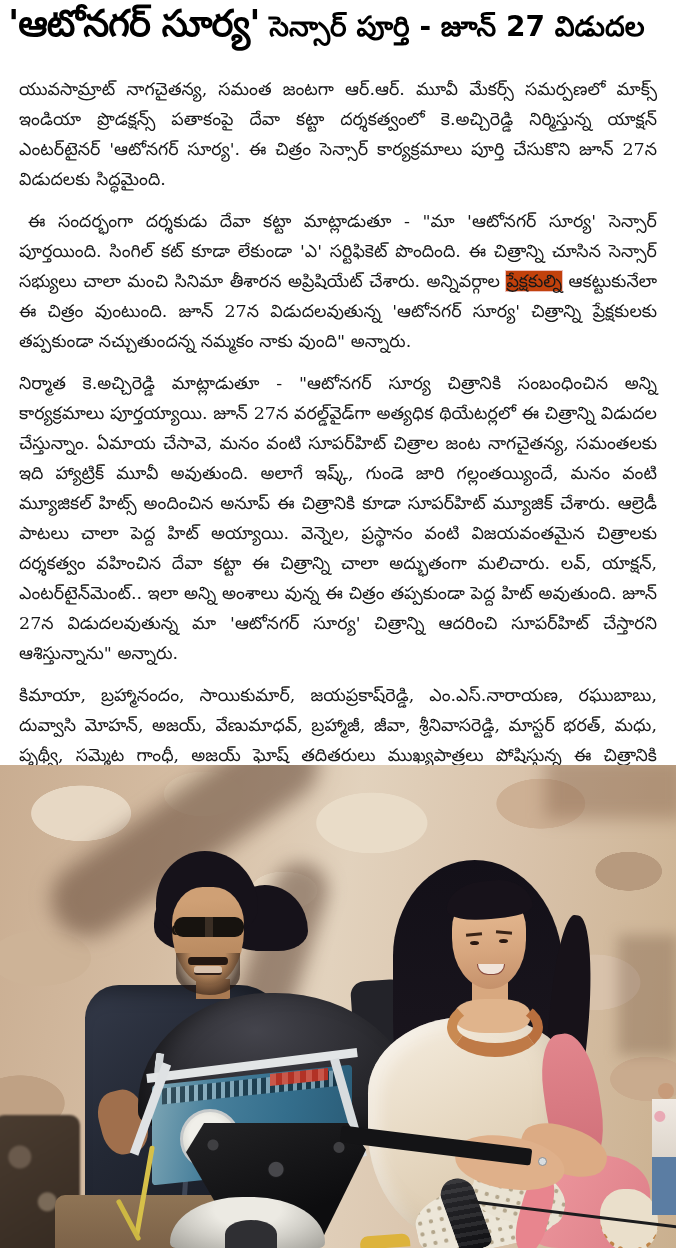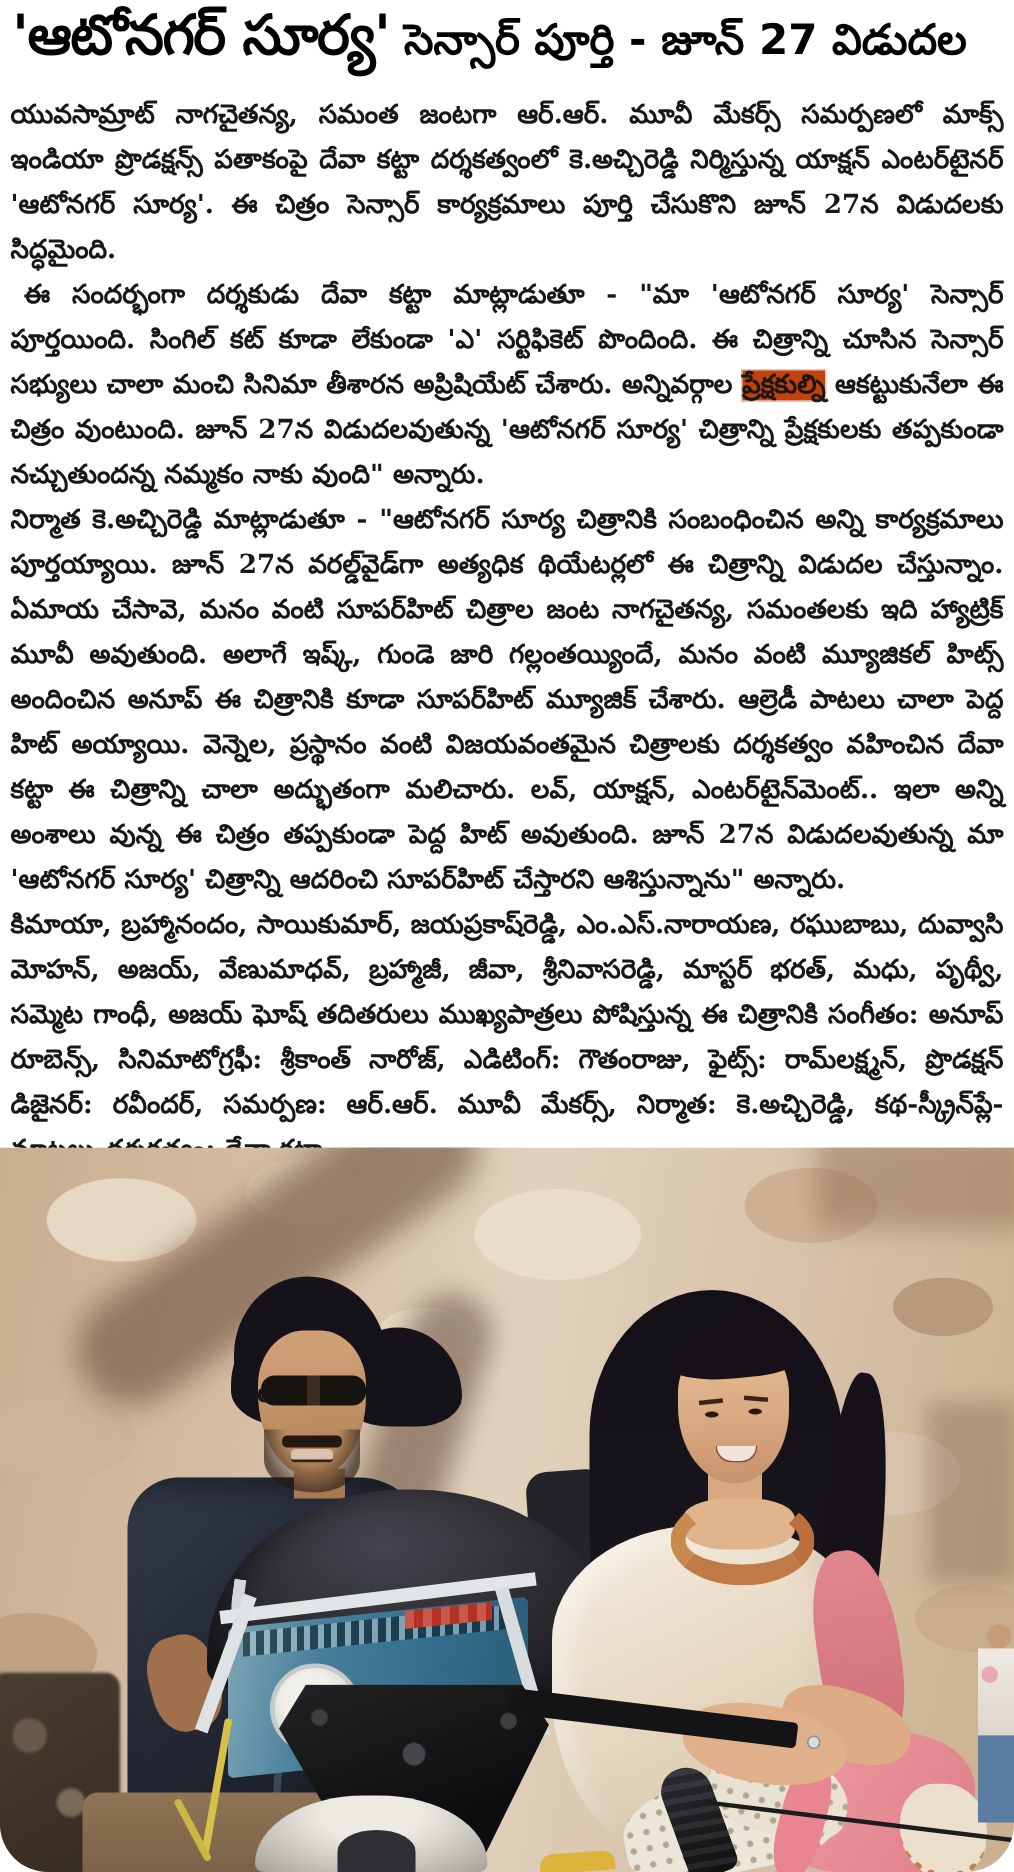--- a/index.html
+++ b/index.html
@@ -1,28 +1,28 @@
 <!DOCTYPE html>
 <html><head>
 <meta charset="utf-8">
 <style>
   html,body{margin:0;padding:0;background:#fff;}
   #page{position:relative;width:676px;height:1248px;background:#ffffff;overflow:hidden;
-        font-family:"DejaVu Serif",serif;color:#141414;border-radius:32px;}
+        font-family:"DejaVu Serif",serif;color:#141414;}
 
   
   #headline{position:absolute;top:2px;left:8px;right:8px;white-space:nowrap;
             font-family:"DejaVu Sans",sans-serif;color:#000;}
   .hl-title{font-size:37px;font-weight:800;letter-spacing:-1px;}
   .hl-rest{font-size:28px;font-weight:700;}
 
   
   #article{position:absolute;top:62px;left:0;right:0;padding:0 7px;
            font-size:17.5px;line-height:30px;text-align:justify;color:#171717;}
-  #article p{margin:0;font-weight:bold;}
+  #article p{margin:12px;}
   #article p.indent{text-indent:9px;}
   .hl-word{background:#c2410c;box-shadow:0 0 0 1px rgba(214,120,110,.45);}
 
   
   #photo{position:absolute;left:0;top:765px;width:676px;height:483px;overflow:hidden;}
   #photo *{position:absolute;}
 
   .ph-bg{left:0;top:0;width:676px;height:483px;background:
     radial-gradient(90px 50px at 12% 10%, #e7d8c4 0 55%, rgba(0,0,0,0) 56%),
     radial-gradient(70px 40px at 30% 6%, #d9c4aa 0 55%, rgba(0,0,0,0) 56%),

